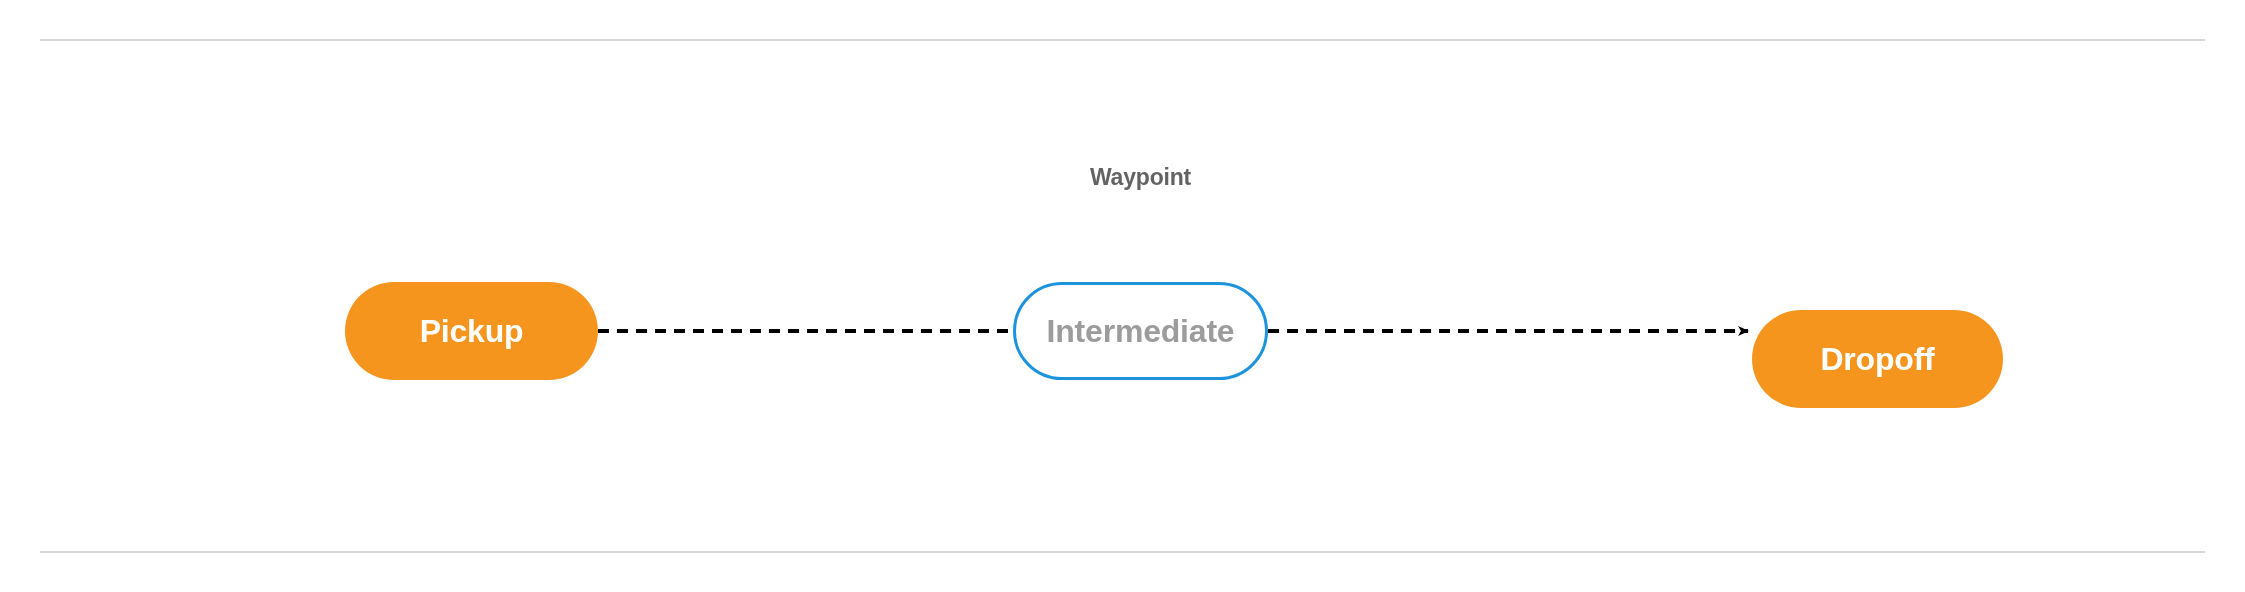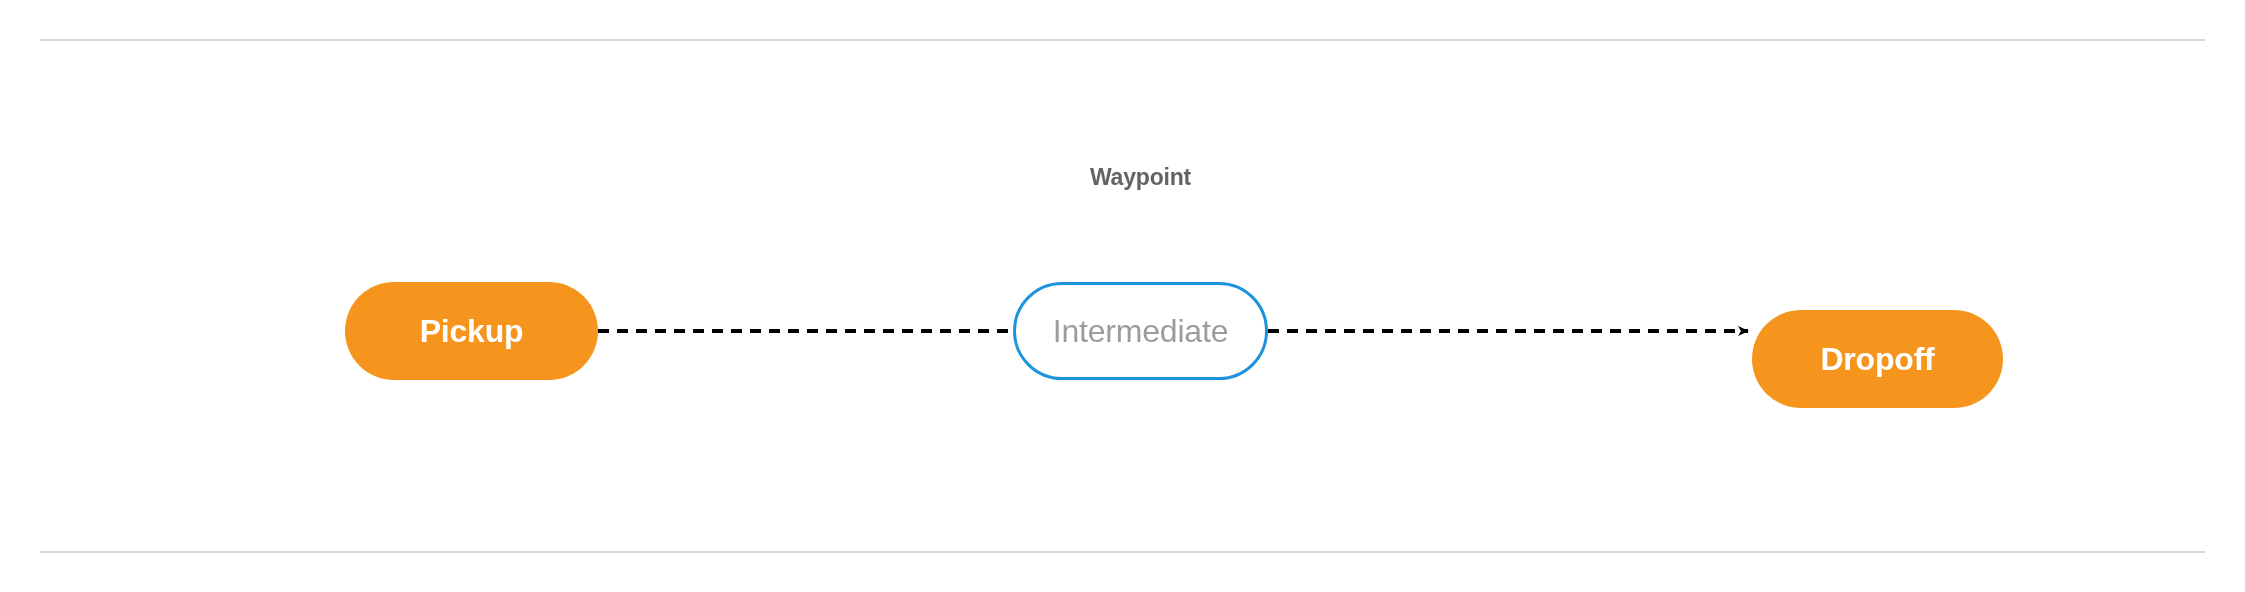--- a/index.html
+++ b/index.html
@@ -93,21 +93,21 @@
   .node-terminal {
     background: #f5951e;
     color: #ffffff;
     font-weight: bold;
   }
 
   .node-intermediate {
     background: #ffffff;
     border: 3px solid #1c93dc;
     color: #9c9c9c;
-    font-weight: normal;
+    font-weight: bold;
   }
 
   #node-pickup       { left: 345px;  width: 253px; }
   #node-intermediate { left: 1013px; width: 255px; }
   #node-dropoff      { left: 1752px; width: 251px; margin-top: 28px; }
 
   .node-label { pointer-events: none; }
 </style>
 </head>
 <body>

